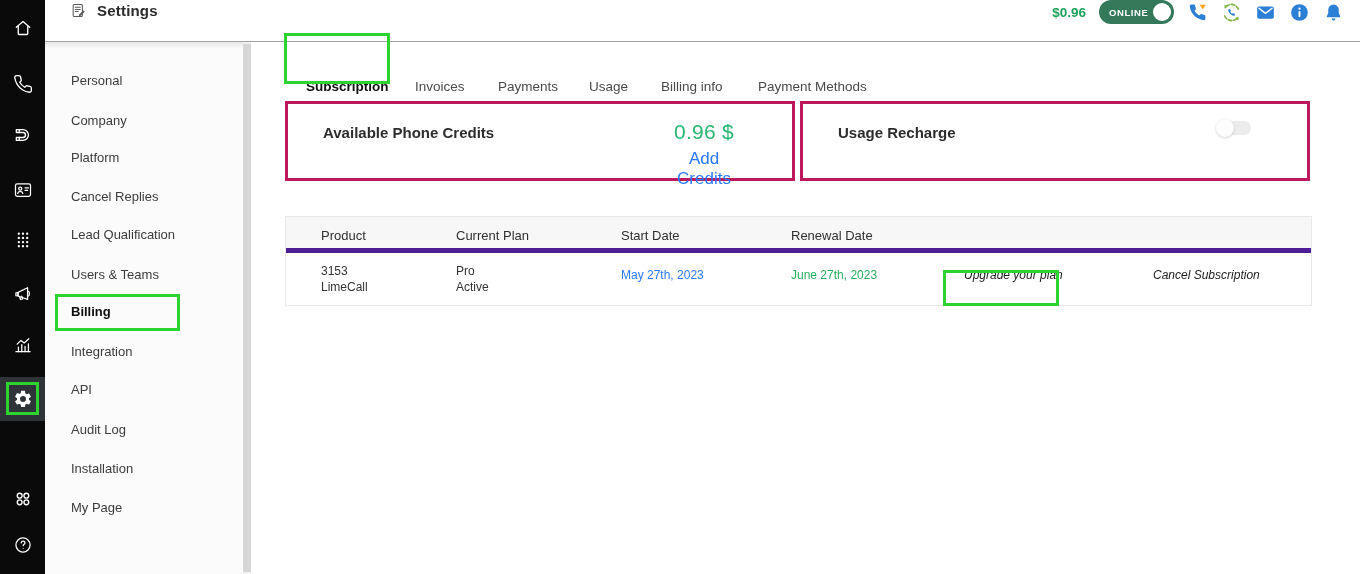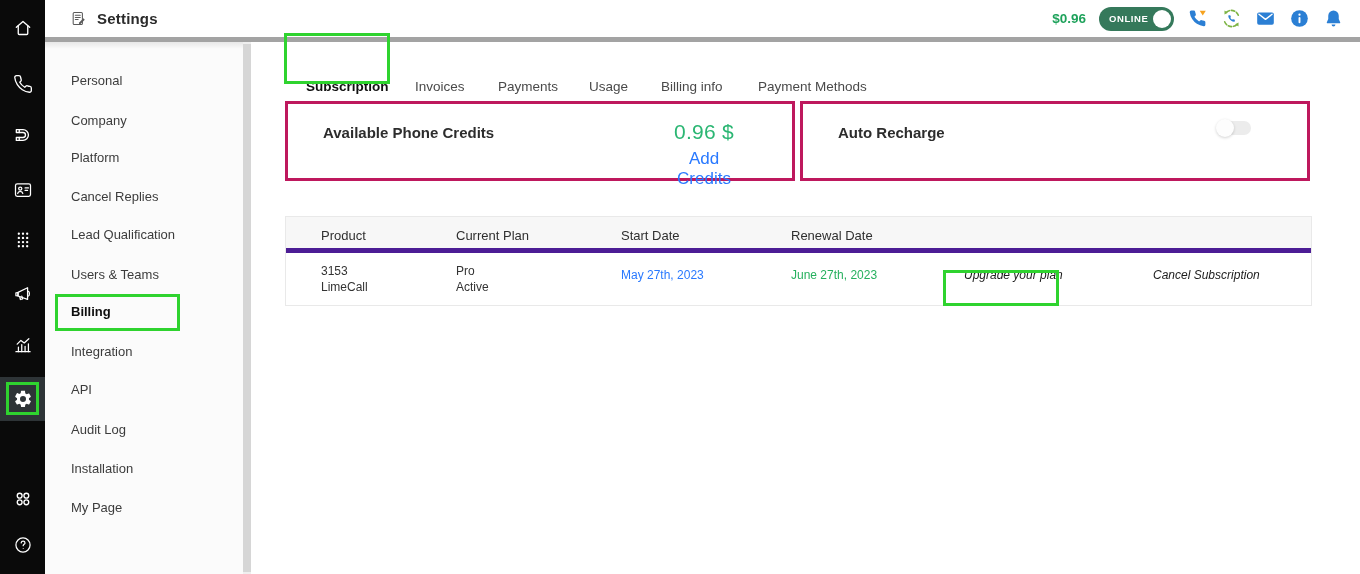--- a/index.html
+++ b/index.html
@@ -10,21 +10,21 @@
   }
 
   
   .rail { position:absolute; left:0; top:0; width:45px; height:574px; background:#0a0a0a; z-index:5; }
   .rail-icon { position:absolute; left:0; width:45px; height:28px; display:flex; align-items:center; justify-content:center; cursor:pointer; }
   .rail-icon svg { width:20px; height:20px; }
   .rail-active-bg { position:absolute; left:0; top:377px; width:45px; height:44px; background:#2e3437; }
 
   
   .header { position:absolute; left:45px; top:0; width:1315px; height:42px; background:#fff;
-            border-bottom:5px solid #a3a3a3; display:flex; align-items:center; z-index:4; }
+            border-bottom:1px solid #a3a3a3; display:flex; align-items:flex-start; z-index:4; }
   .header-title-wrap { display:flex; align-items:center; gap:8px; margin-left:23px; }
   .header-title { font-size:15px; font-weight:700; color:#2b2b2b; letter-spacing:.2px; }
   .header-right { margin-left:auto; margin-right:16px; display:flex; align-items:center; gap:13px; }
   .balance { font-size:13.5px; font-weight:700; color:#1ea25b; }
   .online-pill { position:relative; width:75px; height:24px; border-radius:13px; background:#35795b;
                  display:flex; align-items:center; cursor:pointer; }
   .online-label { color:#fff; font-size:9.5px; font-weight:700; letter-spacing:.6px; margin-left:10px; }
   .online-knob { position:absolute; right:3px; top:3px; width:18px; height:18px; border-radius:50%; background:#fff; }
   .hicon { width:21px; height:21px; cursor:pointer; display:flex; align-items:center; justify-content:center; }
   .hicon svg { width:21px; height:21px; }
@@ -257,21 +257,21 @@
 
   <div class="card" style="left:35px">
     <div class="card-title">Available Phone Credits</div>
     <div class="amount-block">
       <div class="amount">0.96 $</div>
       <div class="add-credits">Add Credits</div>
     </div>
   </div>
 
   <div class="card" style="left:550px">
-    <div class="card-title">Auto Recharge</div>
+    <div class="card-title">Usage Recharge</div>
     <div class="toggle-off">
       <span class="knob"></span>
     </div>
   </div>
 
   <div class="sub-table">
     <div class="thead">
       <div class="th" style="left:35px">Product</div>
       <div class="th" style="left:170px">Current Plan</div>
       <div class="th" style="left:335px">Start Date</div>

